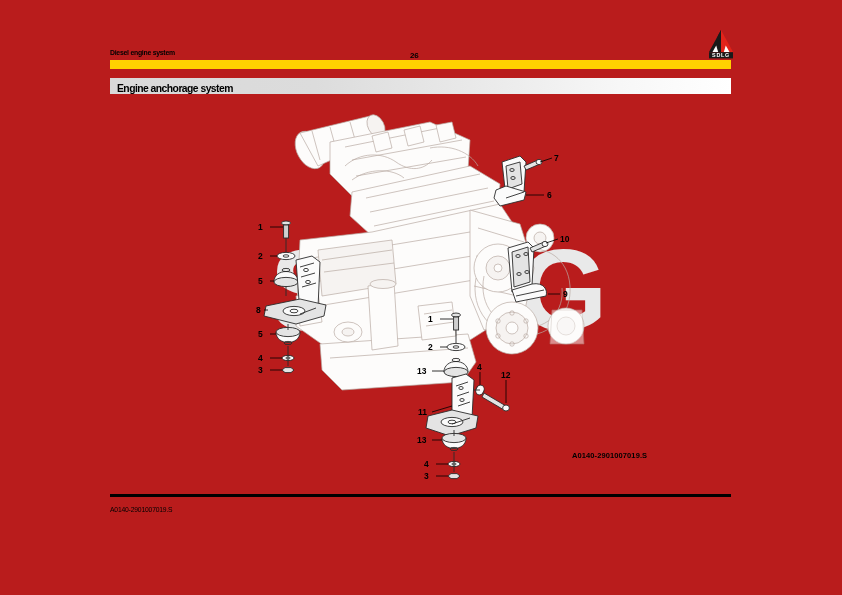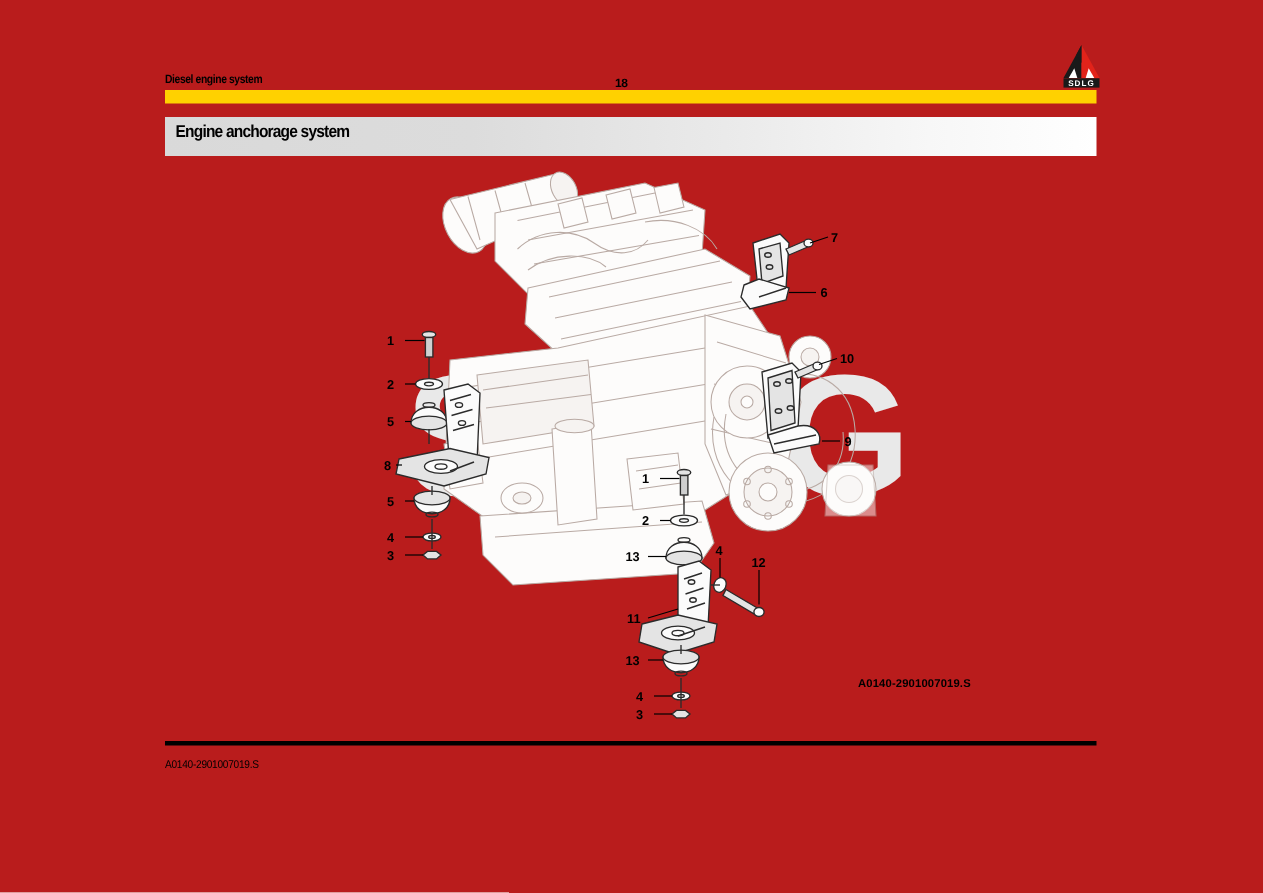--- a/index.html
+++ b/index.html
@@ -48,21 +48,21 @@
     top: 60px;
     width: 621px;
     height: 9px;
     background: #FFD100;
   }
   .title-bar {
     position: absolute;
     left: 110px;
     top: 78px;
     width: 621px;
-    height: 26px;
+    height: 16px;
     background: linear-gradient(to right, #d9d9d9 0%, #dcdcdc 33%, #ebebeb 62%, #f7f7f7 82%, #ffffff 100%);
   }
   .title-bar .title-txt {
     position: absolute;
     left: 7px;
     top: 4px;
     font-size: 11.5px;
     font-weight: 700;
     letter-spacing: -0.6px;
     transform: scaleX(0.9);
@@ -118,21 +118,21 @@
     transform-origin: left center;
     white-space: nowrap;
   }
 </style>
 </head>
 <body>
 
 <div class="page">
 
   <div class="hdr-text">Diesel engine system</div>
-  <div class="hdr-pageno">18</div>
+  <div class="hdr-pageno">26</div>
 
   <div class="logo">
     <svg width="36" height="32" viewBox="0 0 36 32" xmlns="http://www.w3.org/2000/svg">
 
       <path d="M18 2 L6 24 L18 24 Z" fill="#1A1A1A"></path>
 
       <path d="M18 2 L30 24 L18 24 Z" fill="#E2231A"></path>
 
       <path d="M18 9 L12.5 24 L18 24 Z" fill="#ffffff" opacity="0.0"></path>
       <path d="M18 2 L14.6 8.5 L18 14 Z" fill="#1A1A1A"></path>

